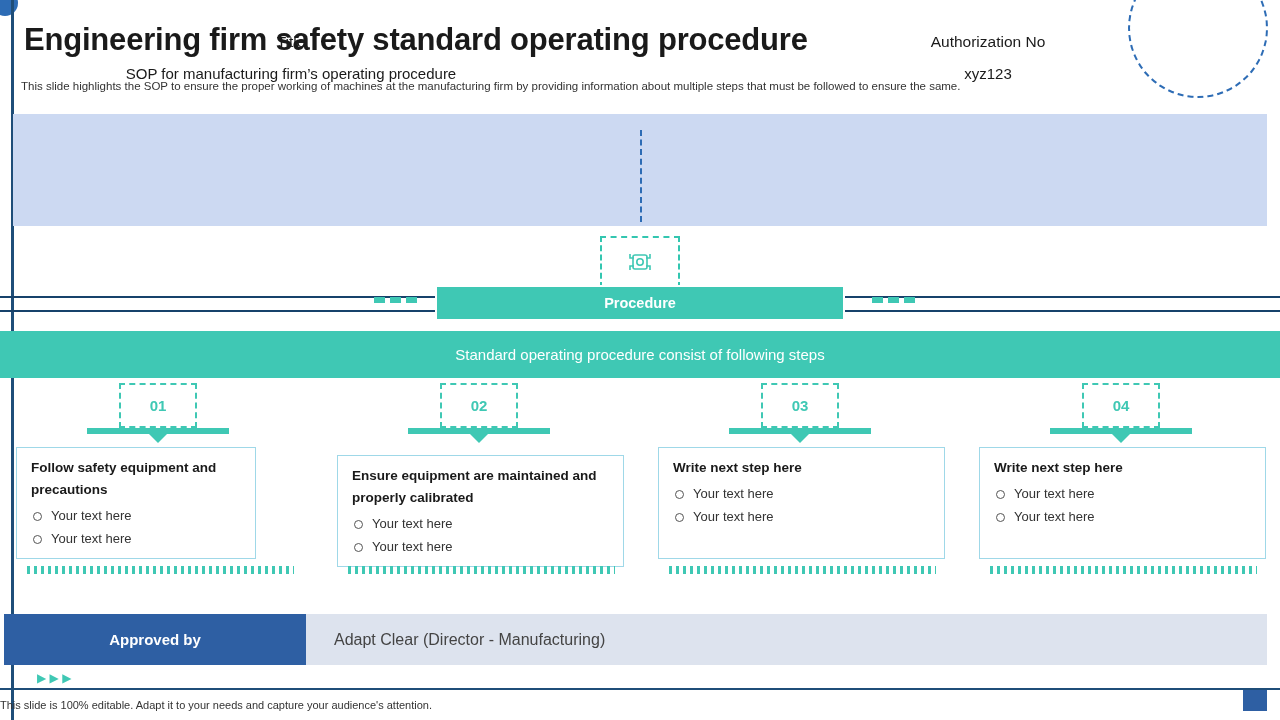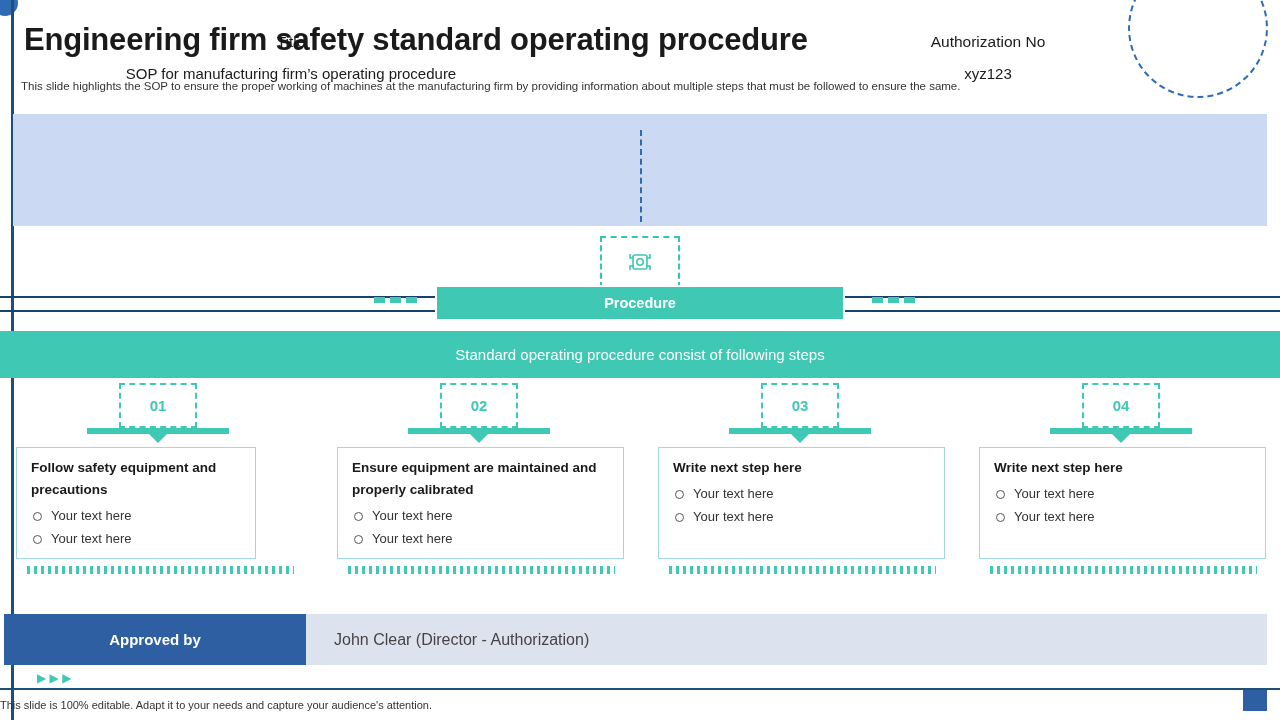--- a/index.html
+++ b/index.html
@@ -202,21 +202,21 @@
       <li>Your text here</li>
     </ul>
   </div>
   <div class="dot-strip" style="left:27px; width:267px;"></div>
 
   <div class="num-box" style="left:440px;">
     <span>02</span>
   </div>
   <div class="num-bar" style="left:408px; width:142px;"></div>
   <div class="num-arrow" style="left:470px;"></div>
-  <div class="card" style="left:337px; width:287px;">
+  <div class="card" style="left:337px; width:287px;margin-top:8px;">
     <div class="card-title">Ensure equipment are maintained and properly calibrated</div>
     <ul>
       <li>Your text here</li>
       <li>Your text here</li>
     </ul>
   </div>
   <div class="dot-strip" style="left:348px; width:267px;"></div>
 
   <div class="num-box" style="left:761px;">
     <span>03</span>
@@ -240,20 +240,20 @@
   <div class="card" style="left:979px; width:287px;">
     <div class="card-title">Write next step here</div>
     <ul>
       <li>Your text here</li>
       <li>Your text here</li>
     </ul>
   </div>
   <div class="dot-strip" style="left:990px; width:267px;"></div>
 
   <div class="appr-left">Approved  by</div>
-  <div class="appr-right">John Clear  (Director  -  Authorization)</div>
+  <div class="appr-right">Adapt Clear  (Director  -  Manufacturing)</div>
 
   <div class="arrows">▶ ▶ ▶</div>
   <div class="footer-rule"></div>
   <div class="footer-note">This slide is 100% editable. Adapt it to your needs and capture your audience's  attention.</div>
   <div class="footer-sq"></div>
 
 </div>
 
 </body></html>

